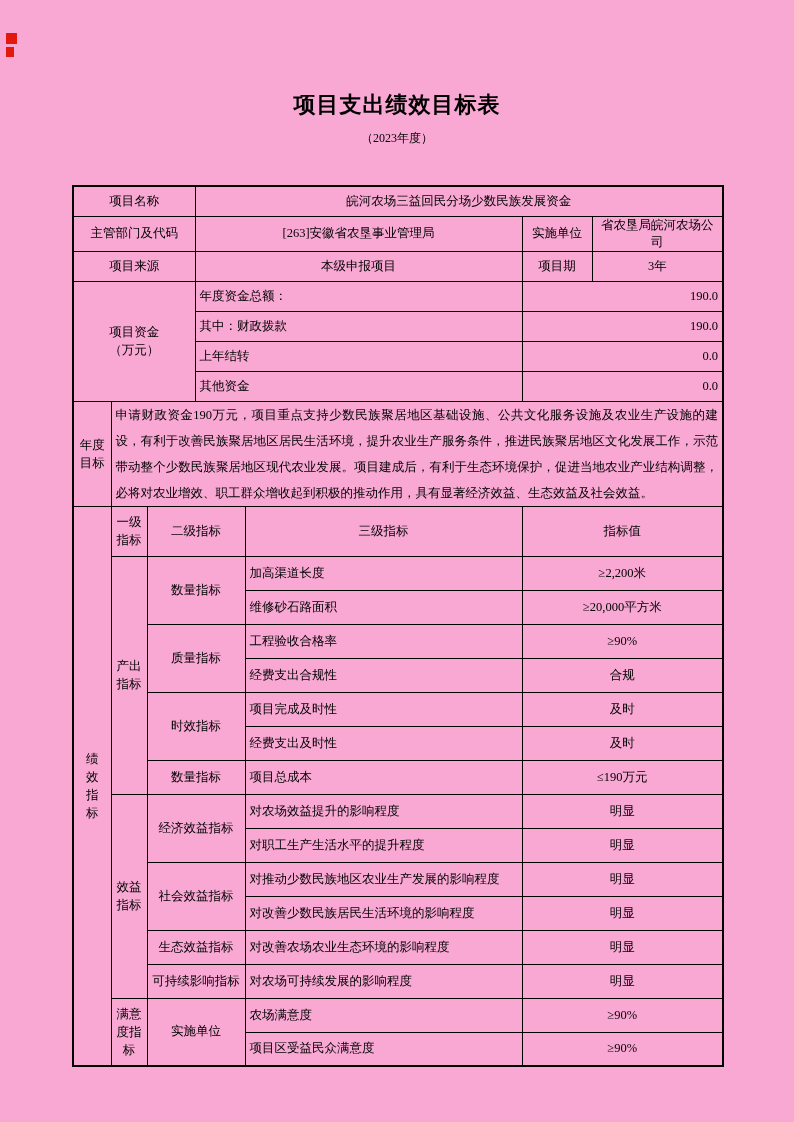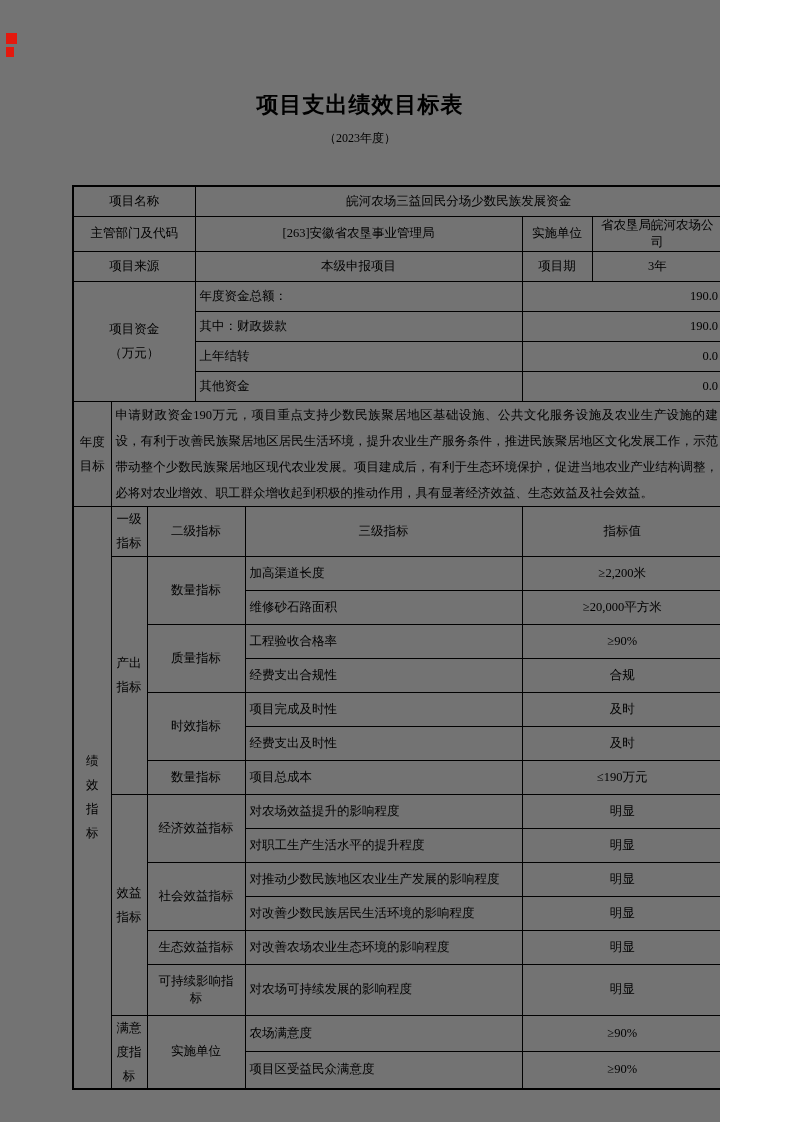--- a/index.html
+++ b/index.html
@@ -1,33 +1,33 @@
 <!DOCTYPE html>
 <html><head>
 <meta charset="utf-8">
 <style>
   html,body{margin:0;padding:0;background:#ffffff;}
-  .page{position:relative;width:720px;height:1122px;background:#737373;
+  .page{position:relative;width:794px;height:1122px;background:#f9a8d4;
         font-family:"Liberation Serif","DejaVu Serif",serif;color:#000;overflow:hidden;}
   .red-mark{position:absolute;background:#e4190e;}
   .red-mark.m1{left:6px;top:33px;width:11px;height:11px;}
   .red-mark.m2{left:6px;top:47px;width:8px;height:10px;}
   .doc-title{position:absolute;left:0;top:90px;width:100%;text-align:center;
              font-size:22px;font-weight:bold;letter-spacing:1px;}
   .doc-subtitle{position:absolute;left:0;top:130px;width:100%;text-align:center;font-size:12px;}
   table.tt{position:absolute;left:72px;top:145px;width:650px;border-collapse:collapse;
            table-layout:fixed;border:2px solid #000;margin-top:40px;}
   table.tt td{border:1px solid #000;font-size:12.5px;padding:0 4px;vertical-align:middle;
               overflow:hidden;}
   tr.h30{height:30px;} tr.h50{height:50px;} tr.h100{height:100px;} tr.h34{height:34px;}
   td.c{text-align:center;}
   td.l{text-align:left;padding-left:7px;}
   td.r{text-align:right;padding-right:5px;}
   td.indent{padding-left:46px;}
-  td.pre{white-space:pre-line;line-height:24px;text-align:center;padding:0 2px;}
+  td.pre{white-space:pre-line;line-height:18px;text-align:center;padding:0 2px;}
   td.goal{text-align:justify;line-height:26px;padding:6px 10px;font-size:12.5px;}
 </style>
 </head>
 <body>
 
 <div class="page">
 
   <div class="red-mark m1"></div>
   <div class="red-mark m2"></div>
 
@@ -156,21 +156,21 @@
     <tr class="h34">
       <td class="l">对改善少数民族居民生活环境的影响程度</td>
       <td class="c" colspan="2">明显</td>
     </tr>
     <tr class="h34">
       <td class="c" colspan="2">生态效益指标</td>
       <td class="l">对改善农场农业生态环境的影响程度</td>
       <td class="c" colspan="2">明显</td>
     </tr>
     <tr class="h34">
-      <td class="c" colspan="2" style="padding:8px">可持续影响指标</td>
+      <td class="c" colspan="2" style="padding:0">可持续影响指标</td>
       <td class="l">对农场可持续发展的影响程度</td>
       <td class="c" colspan="2">明显</td>
     </tr>
 
     <tr class="h34">
       <td class="pre" rowspan="2">满意
 度指
 标</td>
       <td class="c" colspan="2" rowspan="2">实施单位</td>
       <td class="l">农场满意度</td>

